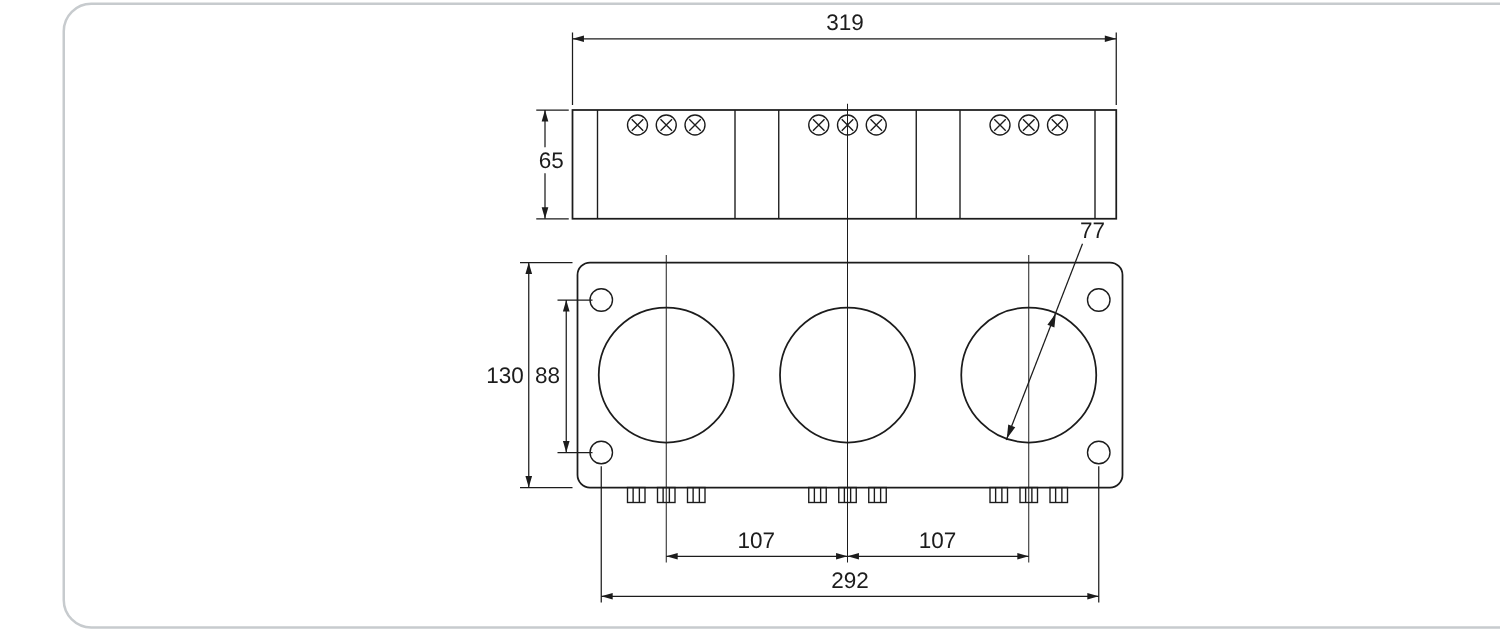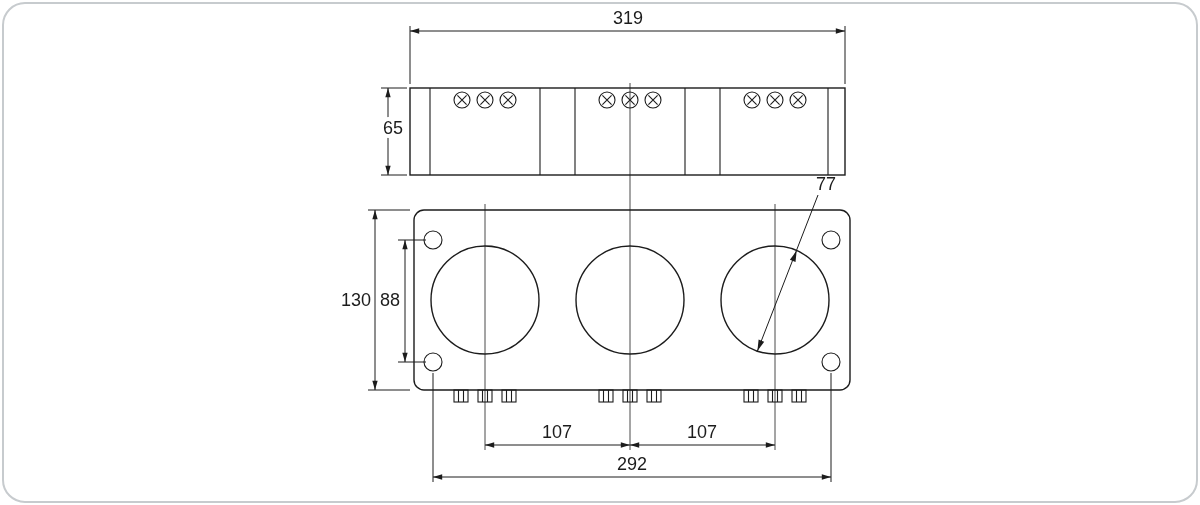--- a/index.html
+++ b/index.html
@@ -5,20 +5,21 @@
   html, body {
     margin: 0;
     padding: 0;
     background: #ffffff;
   }
   .canvas {
     width: 1052px;
     height: 505px;
     position: relative;
     background: #ffffff;
+    padding-left: 48px;
   }
   svg { display: block; }
   text {
     font-family: "Liberation Sans", sans-serif;
     font-size: 18px;
     fill: #1c1c1c;
     stroke: none;
   }
   .halo {
     paint-order: stroke;

